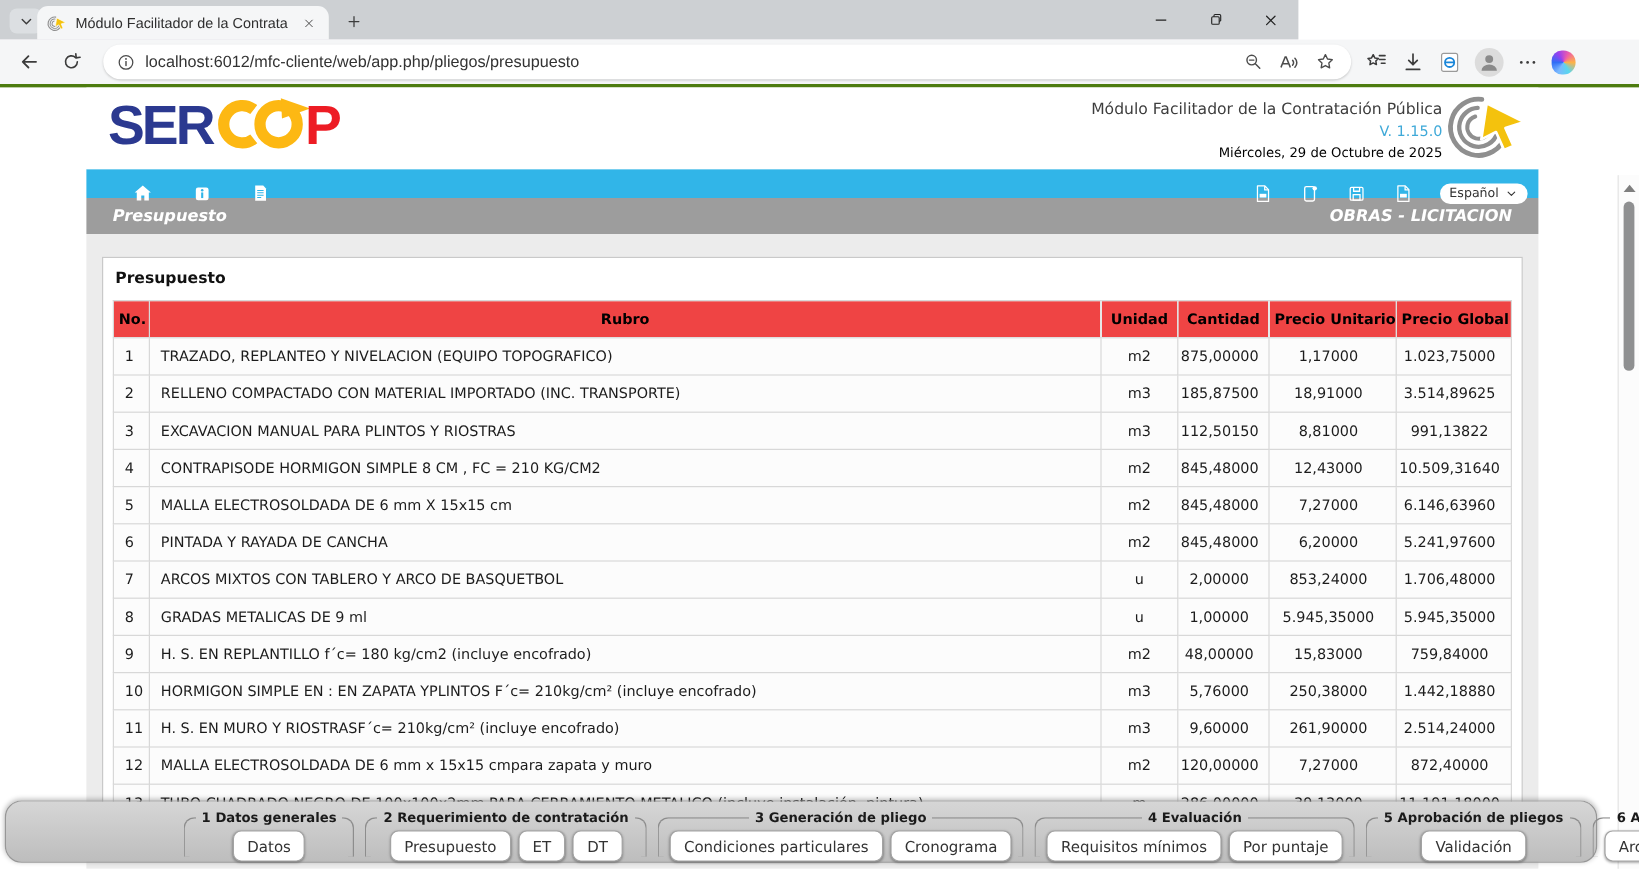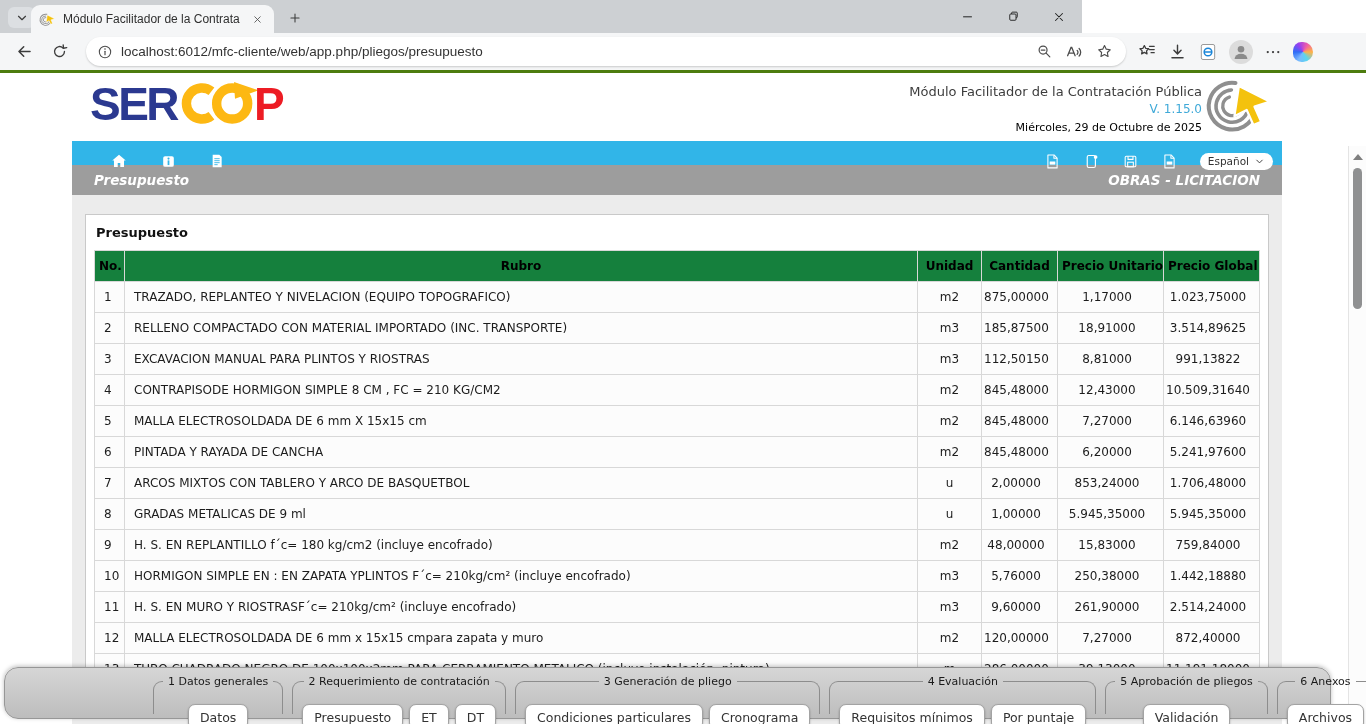--- a/index.html
+++ b/index.html
@@ -55,33 +55,33 @@
     font-size:10.5px;color:#333;cursor:pointer}
 
   .graybar{height:30px;background:#9d9d9d;display:flex;align-items:center;padding:0 22px;color:#fff;
     font-style:italic;font-weight:bold;font-size:13.5px}
   .graybar .right{margin-left:auto}
 
   .content{background:#ececec;height:529px;padding:19px 13px;overflow:hidden}
   .panel{background:#fff;border:1px solid #c9c9c9;padding-bottom:10px}
   .panel-title{font-weight:bold;font-size:13px;color:#111;padding:10px}
   table{border-collapse:collapse;margin:0 8px;width:calc(100% - 16px);table-layout:fixed}
-  th{background:#15803d;font-size:12px;font-weight:bold;border:1px solid #d8d8d8;padding:8px 4px;color:#000;white-space:nowrap;overflow:hidden}
+  th{background:#ef4444;font-size:12px;font-weight:bold;border:1px solid #d8d8d8;padding:8px 4px;color:#000;white-space:nowrap;overflow:hidden}
   td{background:#fcfcfc;font-size:12px;border:1px solid #d8d8d8;padding:8px 6px;color:#1c1c1c;white-space:nowrap;overflow:hidden}
   td.c-no,td.c-rubro{padding-left:9px;text-align:left}
   td.c-unidad{text-align:center}
   td.c-num{text-align:center;padding-right:9px;padding-left:2px}
 
   
   .footerbar{position:absolute;left:4px;bottom:5px;width:1327px;height:52px;
     background:linear-gradient(#d6d6d6,#bdbdbd);border:1px solid #979797;border-radius:14px;
     box-shadow:0 -1px 4px rgba(0,0,0,.25);display:flex;align-items:stretch;padding-left:148px;gap:9px;z-index:20;
     font-family:"DejaVu Sans",sans-serif}
   fieldset.grp{border:1px solid #8d8d8d;border-bottom:none;border-radius:9px 9px 0 0;margin:7px 0 4px;padding:0 9px;min-width:0}
-  .grp legend{margin:12px auto;padding:0 5px;font-size:11px;font-weight:normal;color:#1a1a1a;white-space:nowrap}
+  .grp legend{margin:0 auto;padding:0 5px;font-size:11px;font-weight:bold;color:#1a1a1a;white-space:nowrap}
   .btnrow{display:flex;gap:6px;justify-content:center;margin-top:4px}
   .fbtn{background:#fff;border:1px solid #a3a3a3;border-radius:7px;padding:4px 11px;font-size:12.5px;color:#333;
     font-family:"DejaVu Sans",sans-serif;box-shadow:0 1px 2px rgba(0,0,0,.3);white-space:nowrap;height:26px;cursor:pointer}
 
   
   .scrollbar{position:absolute;right:0;top:73px;width:18px;height:651px;background:#fcfcfc;border-left:1px solid #e4e4e4}
   .sb-up{position:absolute;top:8px;left:4px;width:0;height:0;border-left:5px solid transparent;border-right:5px solid transparent;border-bottom:6px solid #7f7f7f}
   .sb-thumb{position:absolute;top:22px;left:4px;width:9px;height:141px;background:#8f9091;border-radius:5px}
 </style>
 </head>

